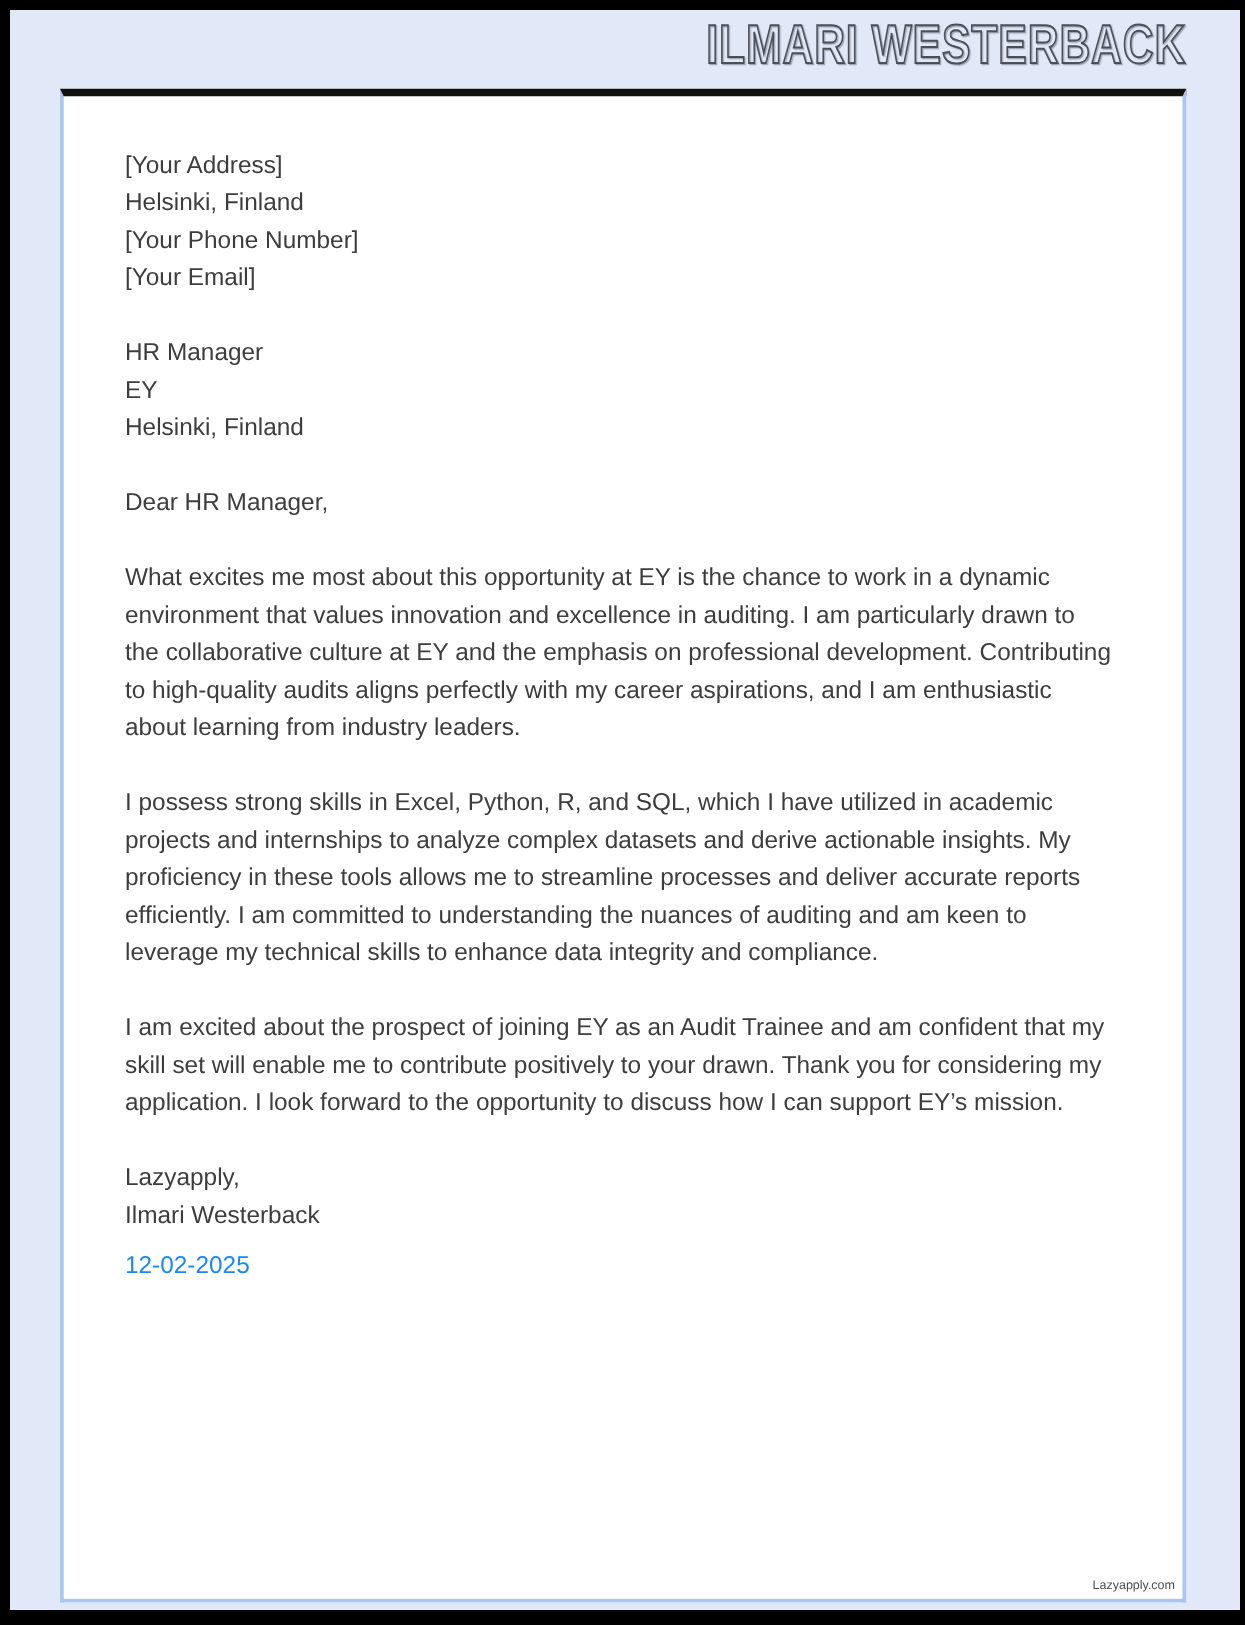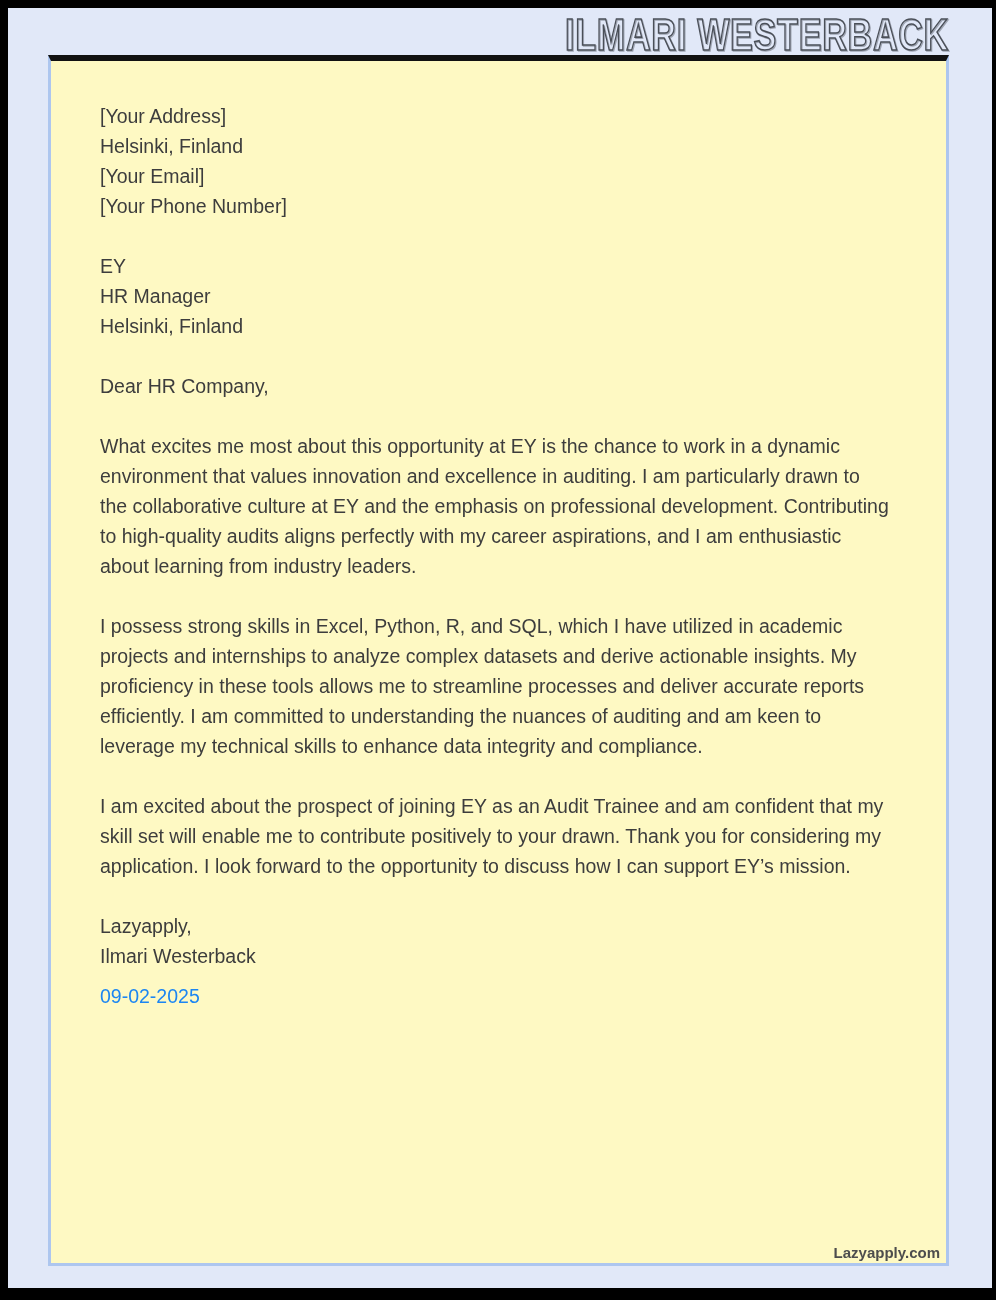--- a/index.html
+++ b/index.html
@@ -35,23 +35,23 @@
     font-size: 44px;
     font-weight: bold;
     fill: none;
     stroke: #4a4f58;
     stroke-width: 1.6px;
     letter-spacing: 1px;
   }
 
   .letter {
     position: relative;
-    margin: 0 43px 0 40px;
+    margin: 16px 43px 0 40px;
     height: 1211px;
-    background: #fef9c3;
+    background: #ffffff;
     border: 3px solid #adc6ef;
     border-top: 6px solid #111111;
     padding: 40px 55px 0 49px;
     font-size: 19.5px;
     line-height: 30px;
     color: #3d3d3d;
   }
 
   .block { margin-bottom: 30px; }
 
@@ -61,57 +61,56 @@
 
   .date {
     margin-top: 10px;
     color: #1c86f2;
   }
 
   .watermark {
     position: absolute;
     right: 6px;
     bottom: 1px;
-    font-size: 15px;
+    font-size: 10px;
     line-height: 18px;
     color: #4d4d4d;
-    font-weight: bold;
   }
 </style>
 </head>
 <body>
 
 <div class="header">
   <svg class="header-name-svg" width="500" height="47" viewBox="0 0 500 47">
     <text x="500" y="42" text-anchor="end" textLength="384" lengthAdjust="spacingAndGlyphs">ILMARI WESTERBACK</text>
   </svg>
 </div>
 
 <div class="letter">
 
   <div class="block">
     <div class="line">[Your Address]</div>
     <div class="line">Helsinki, Finland</div>
+    <div class="line">[Your Phone Number]</div>
     <div class="line">[Your Email]</div>
-    <div class="line">[Your Phone Number]</div>
   </div>
 
   <div class="block">
+    <div class="line">HR Manager</div>
     <div class="line">EY</div>
-    <div class="line">HR Manager</div>
     <div class="line">Helsinki, Finland</div>
   </div>
 
-  <div class="block">Dear HR Company,</div>
+  <div class="block">Dear HR Manager,</div>
 
   <p class="paragraph">What excites me most about this opportunity at EY is the chance to work in a dynamic environment that values innovation and excellence in auditing. I am particularly drawn to the collaborative culture at EY and the emphasis on professional development. Contributing to high-quality audits aligns perfectly with my career aspirations, and I am enthusiastic about learning from industry leaders.</p>
   <p class="paragraph">I possess strong skills in Excel, Python, R, and SQL, which I have utilized in academic projects and internships to analyze complex datasets and derive actionable insights. My proficiency in these tools allows me to streamline processes and deliver accurate reports efficiently. I am committed to understanding the nuances of auditing and am keen to leverage my technical skills to enhance data integrity and compliance.</p>
   <p class="paragraph">I am excited about the prospect of joining EY as an Audit Trainee and am confident that my skill set will enable me to contribute positively to your drawn. Thank you for considering my application. I look forward to the opportunity to discuss how I can support EY’s mission.</p>
 
   <div>
     <div class="line">Lazyapply,</div>
     <div class="line">Ilmari Westerback</div>
-    <div class="line date">09-02-2025</div>
+    <div class="line date">12-02-2025</div>
   </div>
 
   <div class="watermark">Lazyapply.com</div>
 
 </div>
 
 </body></html>

